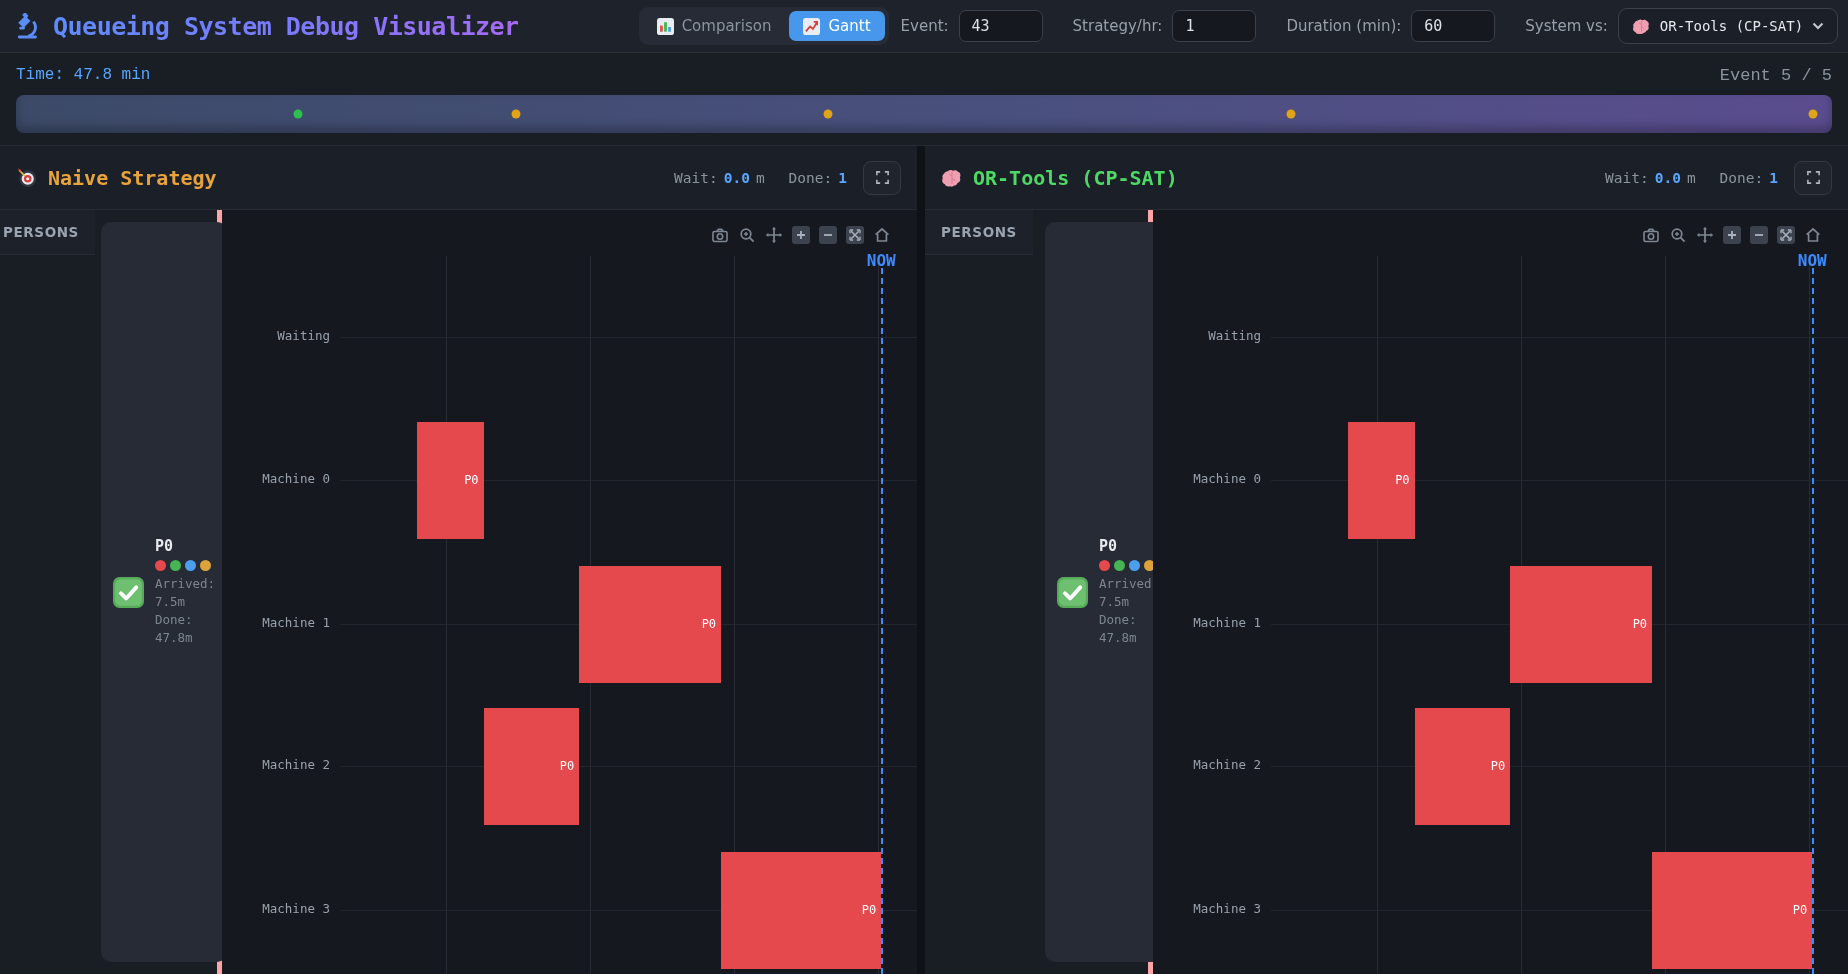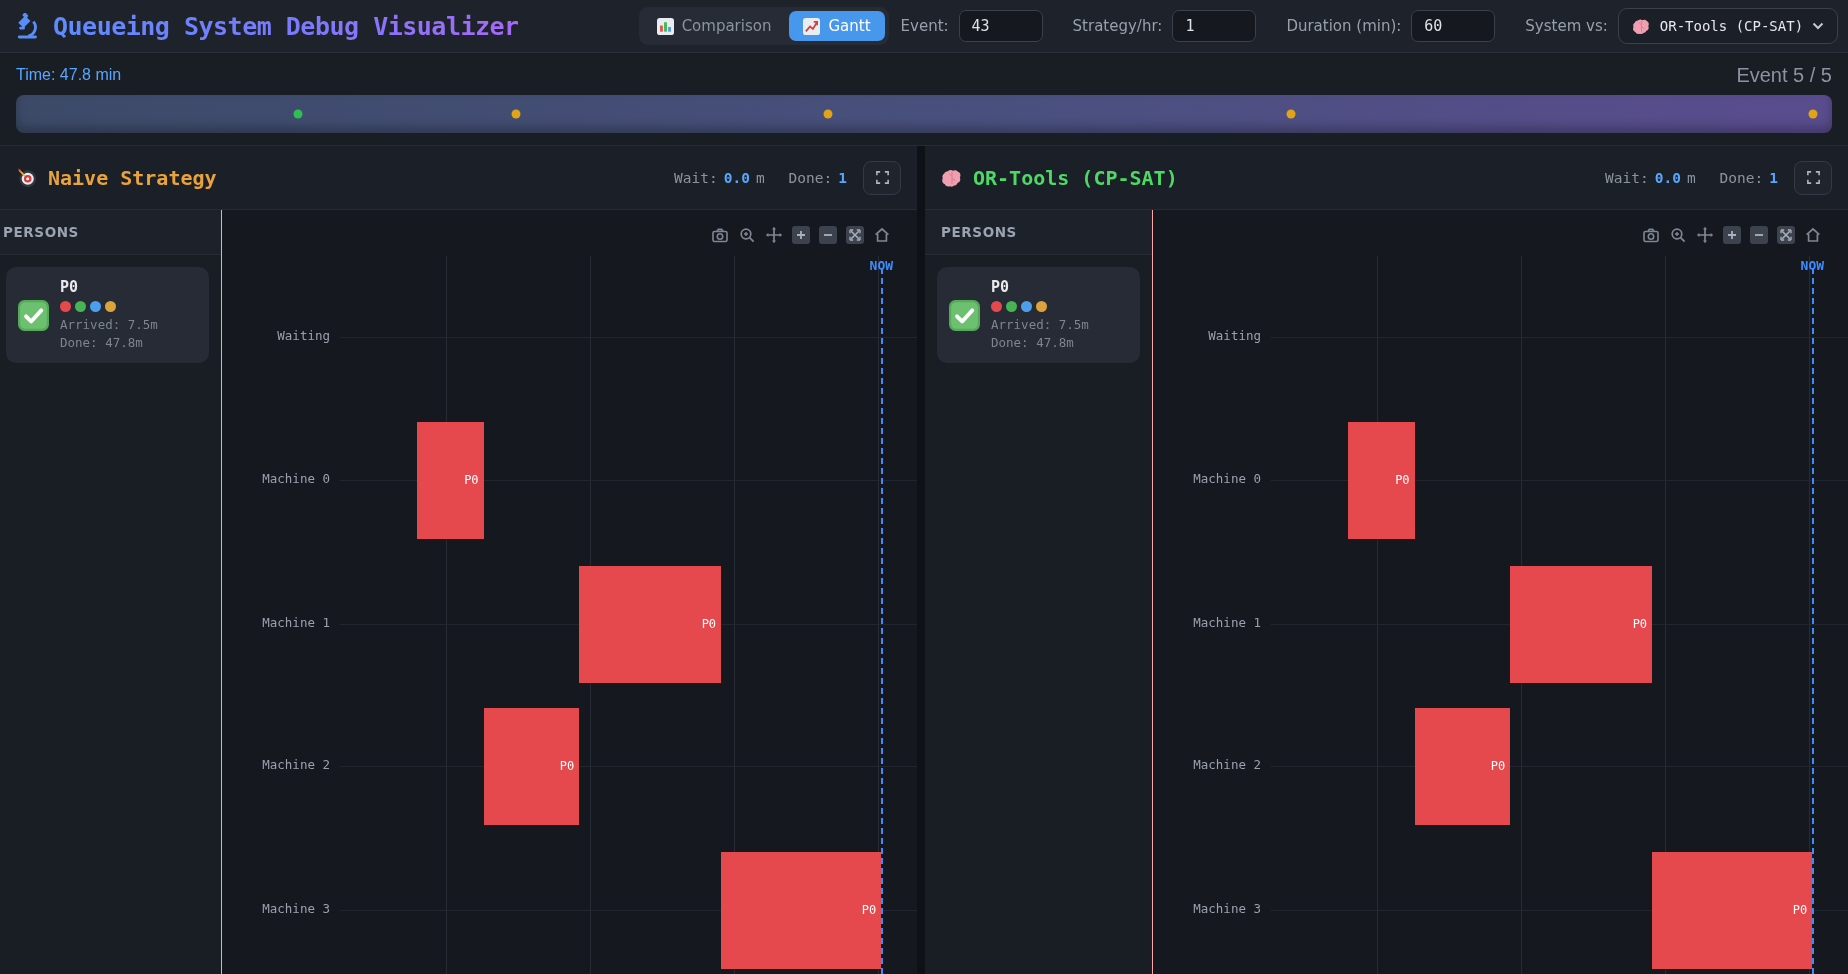--- a/index.html
+++ b/index.html
@@ -27,22 +27,22 @@
   .select{height:36px;display:flex;align-items:center;gap:9px;background:#1b1f27;border:1px solid #3a404c;
           border-radius:9px;padding:0 13px;cursor:pointer;white-space:nowrap}
   .select .stext{font-family:"DejaVu Sans Mono",monospace;font-size:14px;color:#e6e8ec}
   .btn{height:36px;display:flex;align-items:center;gap:8px;border-radius:8px;padding:0 13px;
        font-size:15px;color:#fff;cursor:pointer;white-space:nowrap}
   .btn.blue{background:#4a9bf0}
 
   
   .tline{flex:0 0 auto;background:#191d24;border-bottom:1px solid #262b34;padding:12px 16px}
   .trow{display:flex;justify-content:space-between;align-items:center;height:20px}
-  .ttime{font-family:Liberation Sans, sans-serif;font-size:16px;color:#58a6ff}
-  .tevent{font-family:Liberation Sans, sans-serif;font-size:20px;color:#8b949e}
+  .ttime{font-family:Liberation Mono, monospace;font-size:16px;color:#58a6ff}
+  .tevent{font-family:Liberation Mono, monospace;font-size:17px;color:#8b949e}
   .track{position:relative;margin-top:10px;height:38px;border-radius:8px;overflow:hidden;cursor:pointer;
          background:linear-gradient(90deg,#3c4a68 0%,#49507e 55%,#5a4c8e 100%);
          box-shadow:inset 0 -6px 10px rgba(0,0,0,.25)}
   .tl-dot{position:absolute;top:50%;width:9px;height:9px;border-radius:50%;transform:translate(-50%,-50%)}
   .legend{display:flex;gap:26px;margin-top:9px;align-items:center}
   .litem{display:flex;align-items:center;gap:7px}
   .ldot{width:8px;height:8px;border-radius:50%}
   .ltext{font-size:12.5px;color:#8b949e}
 
   
@@ -55,21 +55,21 @@
         background:#1b2028;border-bottom:1px solid #262b34}
   .ptitle{display:flex;align-items:center;gap:10px;font-family:"DejaVu Sans Mono",monospace;
           font-weight:bold;font-size:20px;white-space:nowrap}
   .pstats{margin-left:auto;display:flex;align-items:center;gap:6px;
           font-family:"DejaVu Sans Mono",monospace;font-size:14.5px;color:#8b949e;white-space:nowrap}
   .pstats .val{color:#58a6ff;font-weight:bold}
   .sgap{width:12px}
   .expand{width:38px;height:34px;margin-left:16px;display:flex;align-items:center;justify-content:center;
           background:#20242d;border:1px solid #343a45;border-radius:8px;color:#aeb6c0;cursor:pointer}
   .pbody{flex:1;display:flex;min-height:0}
-  .sbar{width:222px;flex:0 0 222px;background:#191d24;border-right:1px solid #fca5a5;display:flex;flex-direction:column}
+  .sbar{width:222px;flex:0 0 222px;background:#191d24;border-right:5px solid #fca5a5;display:flex;flex-direction:row}
   .panel-right .sbar{width:228px;flex:0 0 228px}
   .phead{height:45px;flex:0 0 45px;display:flex;align-items:center;padding:0 16px;background:#1c212a;
          border-bottom:1px solid #262b34;font-size:13.5px;font-weight:bold;letter-spacing:.6px;color:#9aa4b0}
   .panel-left .phead{padding-left:3px}
   .pcard{margin:12px;background:#262b35;border-radius:10px;padding:11px 12px;display:flex;gap:11px;
          align-items:center;cursor:pointer}
   .panel-left .pcard{margin-left:6px}
   .pcheck{width:31px;height:31px;flex:0 0 31px}
   .pname{font-family:"DejaVu Sans Mono",monospace;font-weight:bold;font-size:15px;color:#e8eaed}
   .pdots{display:flex;gap:4px;margin:5px 0 4px}
@@ -81,22 +81,22 @@
   .modebar{position:absolute;top:16px;right:26px;display:flex;gap:9px;align-items:center;z-index:6}
   .mbi{width:18px;height:18px;color:#7e8692;cursor:pointer;display:block}
   .vgrid{position:absolute;top:46px;bottom:0;width:1px;background:#262b36}
   .hgrid{position:absolute;right:0;height:1px;background:#20252e}
   .row-label{position:absolute;left:0;width:108px;text-align:right;font-family:"DejaVu Sans Mono",monospace;
              font-size:12.5px;color:#98a1ac;white-space:nowrap}
   .gbar{position:absolute;z-index:2;cursor:pointer}
   .gbar-label{position:absolute;right:5px;top:50%;transform:translateY(-50%);
               font-family:"DejaVu Sans Mono",monospace;font-size:12px;color:#fff}
   .now-line{position:absolute;top:58px;bottom:0;width:0;border-left:2px dashed #3d8bfd;z-index:3}
-  .now-label{position:absolute;top:48px;transform:translateX(-50%);z-index:3;
-             font-family:"DejaVu Sans Mono",monospace;font-weight:bold;font-size:13px}
+  .now-label{position:absolute;top:41px;transform:translateX(-50%);z-index:3;
+             font-family:"DejaVu Sans Mono",monospace;font-weight:bold;font-size:16px}
 </style>
 </head>
 <body>
 
 <svg width="0" height="0" style="position:absolute">
   <defs>
     <g id="i-camera">
         <rect x="2" y="5.5" width="14" height="10" rx="1.6" fill="none" stroke="currentColor" stroke-width="1.6"></rect>
         <circle cx="9" cy="10.5" r="2.7" fill="none" stroke="currentColor" stroke-width="1.6"></circle>
         <path d="M6 5.5L7.3 3.4h3.4L12 5.5" fill="none" stroke="currentColor" stroke-width="1.6"></path>

